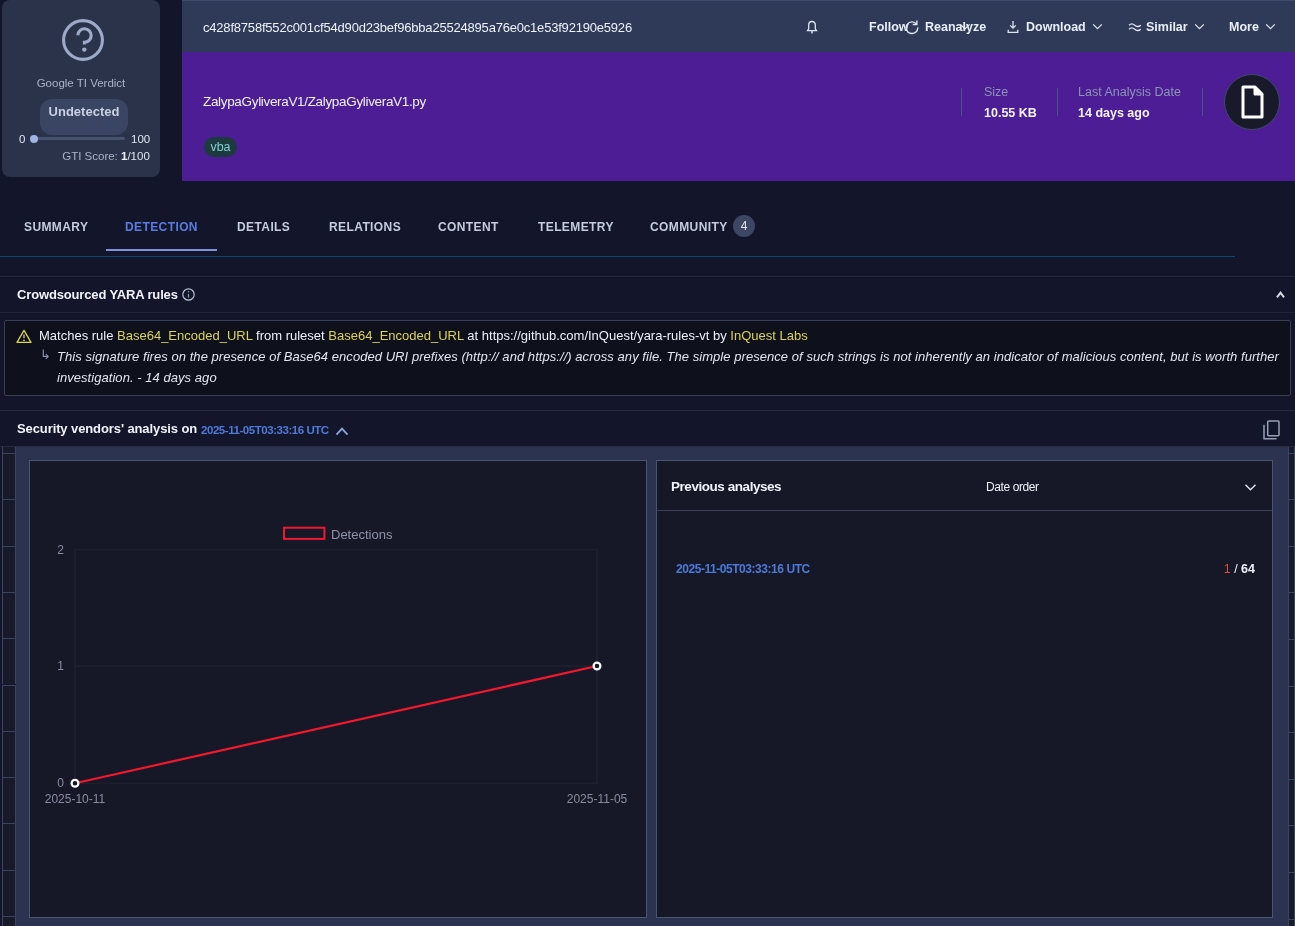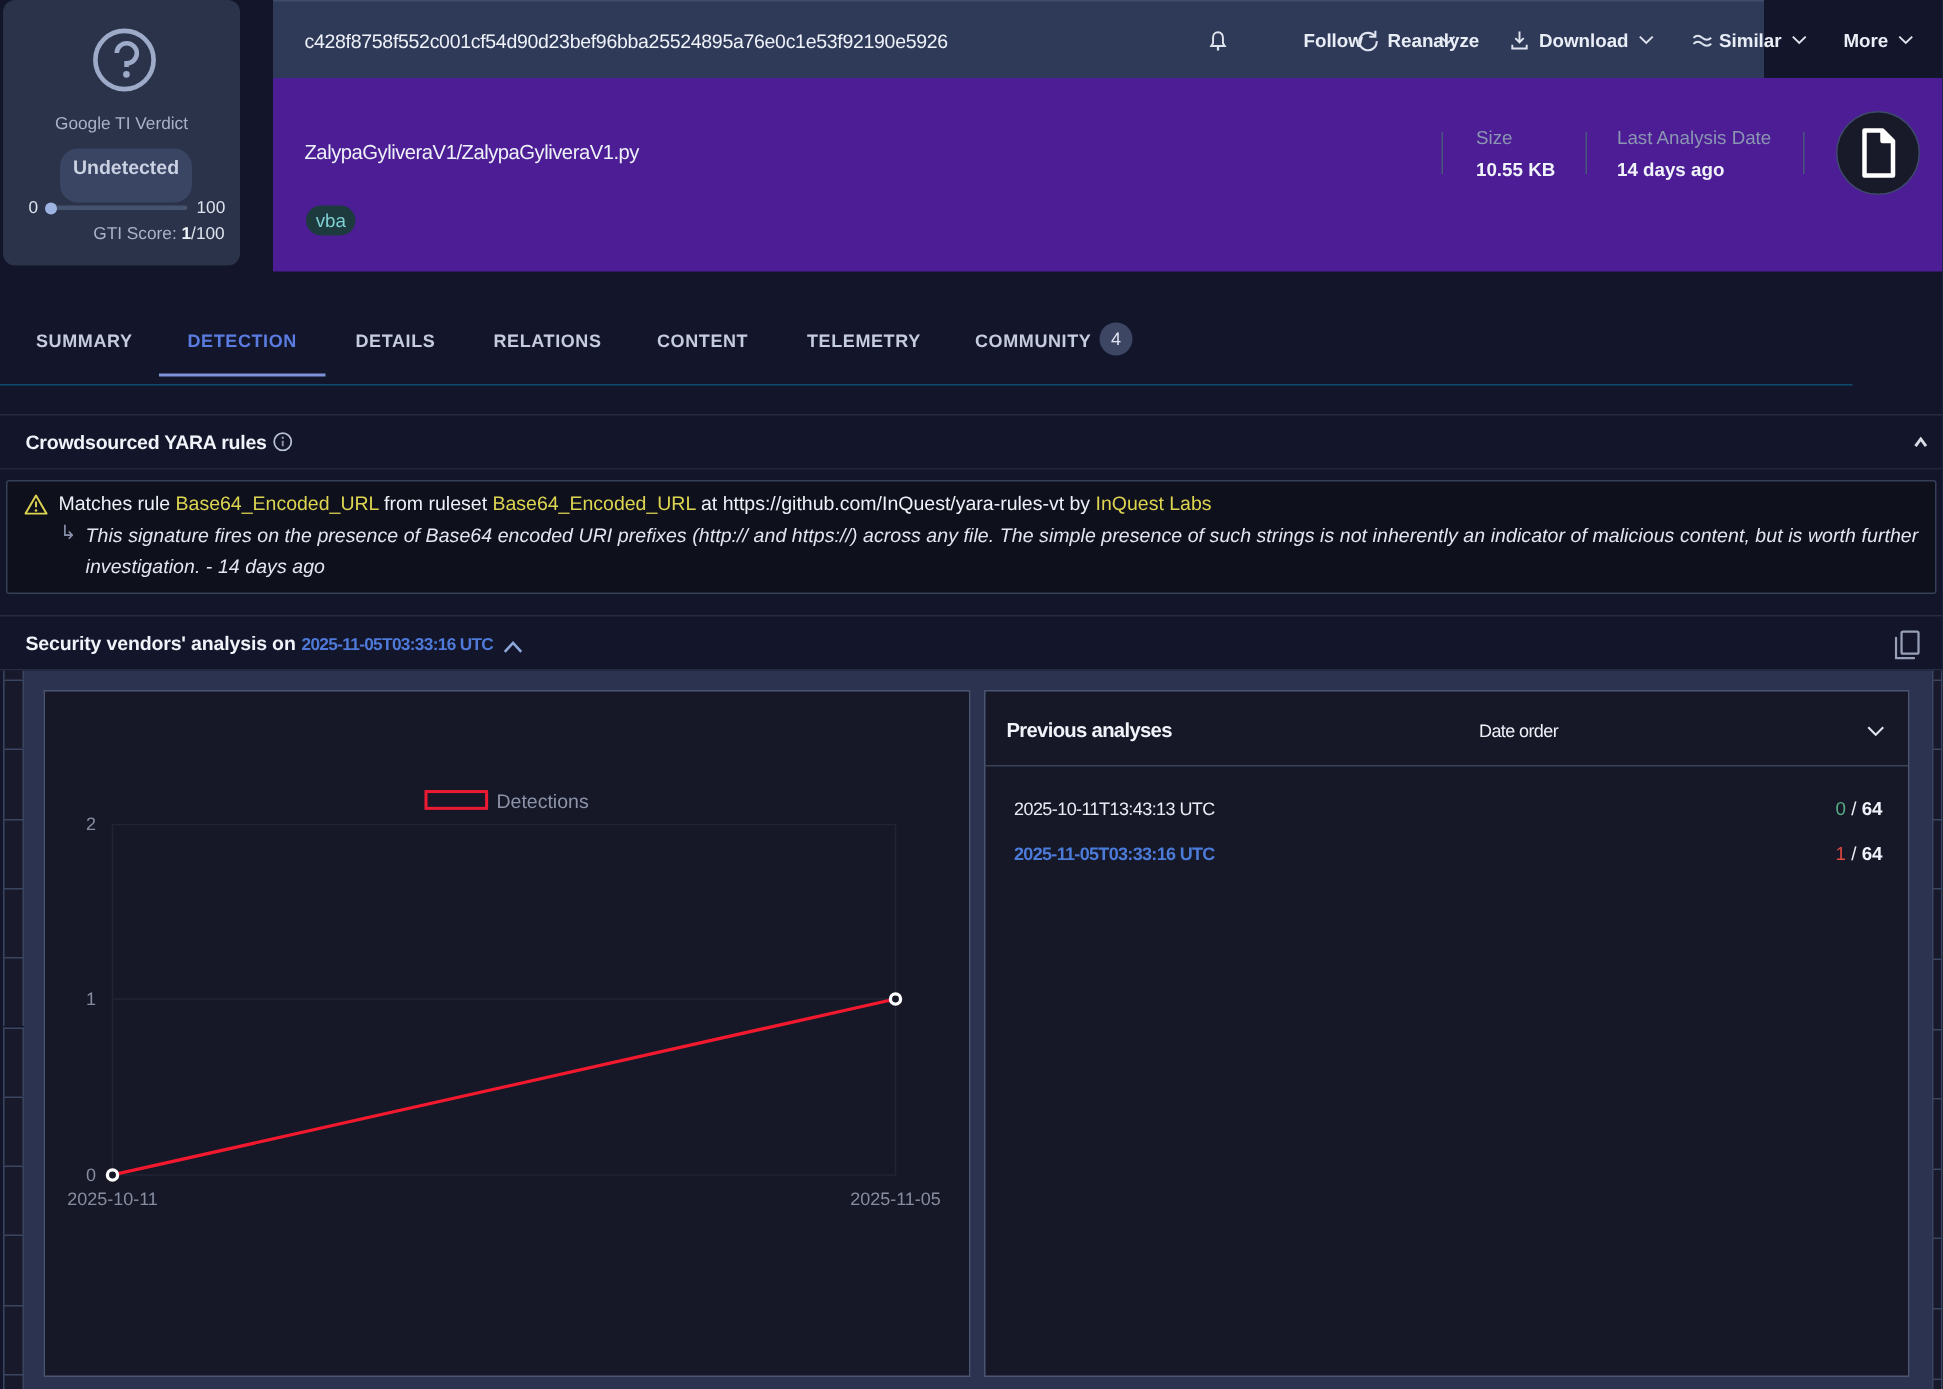--- a/index.html
+++ b/index.html
@@ -14,21 +14,21 @@
 #vcard .pill { position:absolute; left:38px; top:99px; width:88px; height:36px; background:#3a4463; border-radius:12px; color:#c9d1e2; font-size:13px; font-weight:bold; text-align:center; line-height:25px; }
 #vcard .sl0 { position:absolute; left:17px; top:133px; color:#dfe4ef; font-size:11.5px; }
 #vcard .sl100 { position:absolute; left:129px; top:133px; color:#dfe4ef; font-size:11.5px; }
 #vcard .track { position:absolute; left:34px; top:137px; width:89px; height:3px; background:#46536f; border-radius:2px; }
 #vcard .knob { position:absolute; left:28px; top:135px; width:8px; height:8px; background:#9db4e2; border-radius:50%; }
 #vcard .score { position:absolute; top:150px; width:100%; text-align:center; color:#a9b2c9; font-size:11.5px;margin-left:25px; }
 #vcard .score b { color:#f0f3f9; }
 #vcard .score span { color:#dfe4ef; }
 
 
-#hashbar { left:182px; top:0; width:994px; height:52px; background:#2e3a58; border-top:1px solid #3e4b6b; }
+#hashbar { left:182px; top:0; width:1113px; height:52px; background:#2e3a58; border-top:1px solid #3e4b6b; }
 #hashbar .hash { position:absolute; left:21px; top:19px; color:#eef1f8; font-size:13px; letter-spacing:-0.2px; }
 .hbtn { position:absolute; top:0; height:52px; display:flex; align-items:center; color:#e9edf5; font-size:12.5px; font-weight:bold; }
 .hbtn svg { display:block; }
 #filepanel { left:182px; top:52px; width:1113px; height:129px; background:#4c1d95; }
 #filepanel .fname { position:absolute; left:21px; top:42px; color:#eef1f8; font-size:13.5px; letter-spacing:-0.33px; }
 #filepanel .tag { position:absolute; left:22px; top:85px; width:33px; height:20px; background:#1d3a3e; border-radius:10px; color:#7fd0d4; font-size:12.5px; text-align:center; line-height:20px; }
 .vdiv { position:absolute; width:1px; background:#49567a; top:36px; height:28px; }
 .metalabel { position:absolute; color:#8b96b2; font-size:12.5px; }
 .metaval { position:absolute; color:#f0f3f9; font-size:12.5px; font-weight:bold; }
 #fcircle { position:absolute; left:1042px; top:22px; width:56px; height:56px; border-radius:50%; background:#181a29; border:1px solid #3d4a6a; }
@@ -247,22 +247,18 @@
     </svg>
   </div>
   <div class="card" id="card2">
     <div class="cardhead">
       <div class="t" style="letter-spacing:-0.45px;">Previous analyses</div>
       <div class="dorder">Date order</div>
       <svg class="dcaret" width="13" height="9" viewBox="0 0 13 9">
           <path d="M1.5 1.8 L6.5 6.8 L11.5 1.8" fill="none" stroke="#dfe4ef" stroke-width="1.4"></path>
         </svg>
     </div>
-    <div class="prow" style="top:71px;">
-      <div class="d">2025-10-11T13:43:13 UTC</div>
-      <div class="r"><span style="color:#55a983;">0</span> / <b>64</b></div>
-    </div>
     <div class="prow" style="top:101px;">
       <div class="d" style="color:#4b7ad8; font-weight:bold; font-size:12px; letter-spacing:-0.45px;">2025-11-05T03:33:16 UTC</div>
       <div class="r"><span style="color:#dc4a3f;">1</span> / <b>64</b></div>
     </div>
   </div>
 </div>
 
 </body></html>

